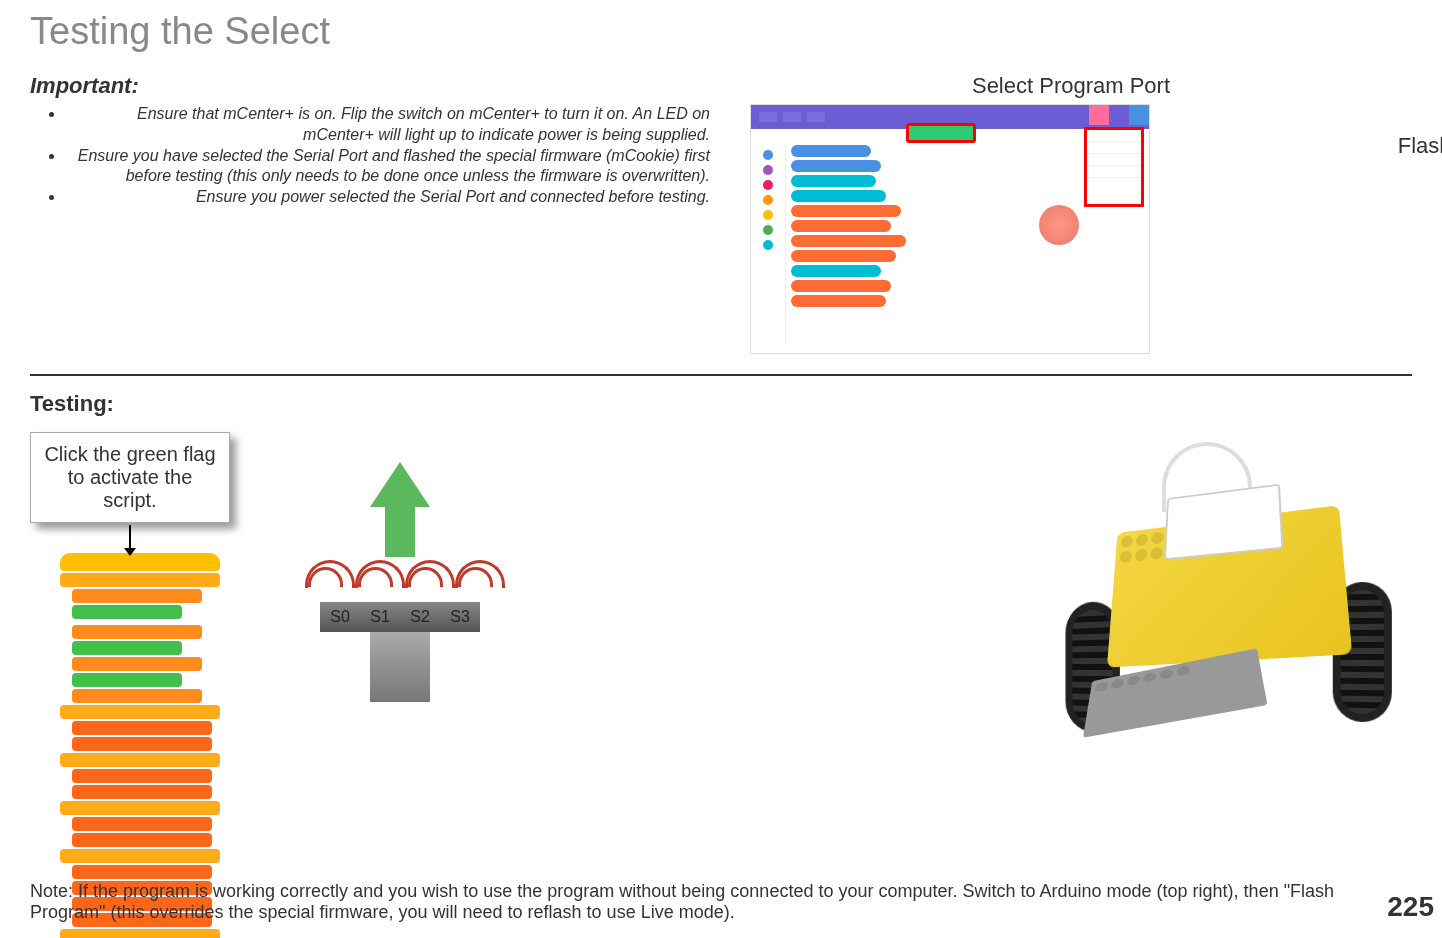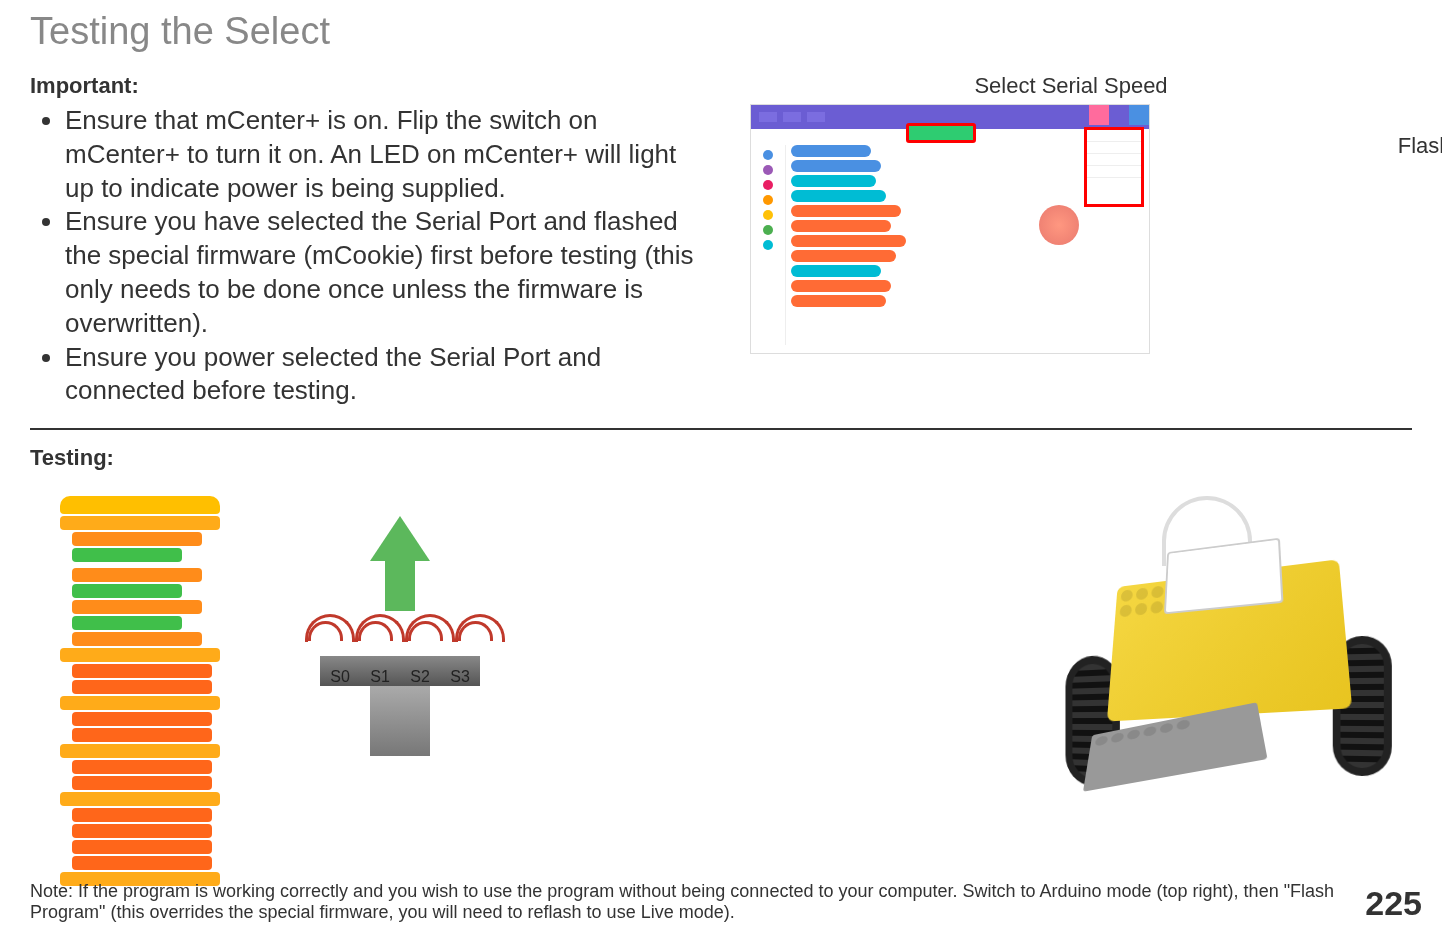--- a/index.html
+++ b/index.html
@@ -18,31 +18,33 @@
       margin-bottom: 20px;
     }
     .top-section {
       display: flex;
       gap: 20px;
       margin-bottom: 20px;
     }
     .important-section {
       flex: 1;
       max-width: 680px;
+      font-style: italic;
     }
     .important-heading {
       font-weight: bold;
       font-size: 22px;
       margin-bottom: 5px;
     }
     .important-list {
       list-style: disc;
       padding-left: 35px;
-      font-size: 26px;
+      font-size: 16px;
       line-height: 1.3;
+      text-align: right;
     }
     .right-top {
       flex: 1;
       position: relative;
     }
     .serial-label {
       text-align: center;
       font-size: 22px;
       margin-bottom: 5px;
     }
@@ -216,21 +218,21 @@
       position: absolute;
       top: 35px;
       left: 50%;
       transform: translateX(-50%);
       width: 160px;
     }
     .sensor-top {
       height: 30px;
       background: linear-gradient(#888, #555);
       display: flex;
-      align-items: flex-end;
+      align-items: center;
       justify-content: space-around;
       font-size: 16px;
       color: #222;
     }
     .sensor-bottom {
       height: 70px;
       background: linear-gradient(#aaa, #777);
       width: 60px;
       margin: 0 auto;
     }
@@ -332,41 +334,41 @@
       position: absolute;
       bottom: 15px;
       left: 30px;
       right: 80px;
       font-size: 18px;
     }
     .footer-note-bold { font-weight: normal; }
     .page-number {
       position: absolute;
       bottom: 15px;
-      right: 20px;
-      font-size: 34px;
+      right: 8px;
+      font-size: 28px;
       font-weight: bold;
     }
   </style>
 </head>
 <body>
 
 <h1 class="page-title">Testing the Select</h1>
 
 <div class="top-section">
   <div class="important-section">
     <div class="important-heading">Important:</div>
     <ul class="important-list">
       <li>Ensure that mCenter+ is on. Flip the switch on mCenter+ to turn it on. An LED on mCenter+ will light up to indicate power is being supplied.</li>
       <li>Ensure you have selected the Serial Port and flashed the special firmware (mCookie) first before testing (this only needs to be done once unless the firmware is overwritten).</li>
       <li>Ensure you power selected the Serial Port and connected before testing.</li>
     </ul>
   </div>
   <div class="right-top">
-    <div class="serial-label">Select Serial Speed</div>
+    <div class="serial-label">Select Program Port</div>
     <div class="software-screenshot">
       <div class="ss-toolbar">
         <div class="ss-tb-item"></div>
           <div class="ss-tb-item"></div>
           <div class="ss-tb-item"></div>
       </div>
       <div class="ss-top-right">
         <div style="background:#ff6b9d"></div>
           <div style="background:#6b5dd3"></div>
           <div style="background:#4a90e2"></div>
@@ -406,20 +408,24 @@
   </div>
 </div>
 
 <div class="divider"></div>
 
 <div class="testing-heading">Testing:</div>
 
 <div class="testing-content">
 
   <div class="flag-section">
+    <div class="flag-callout">
+      <span>Click the green flag to activate the script.</span>
+      <div class="flag-arrow"></div>
+    </div>
     <div class="script-blocks">
       <div class="sb sb-hat" style="background:#ffbf00"></div>
       <div class="sb" style="background:#ffab19"></div>
       <div class="sb sb-nested" style="background:#ff8c1a;width:130px"></div>
       <div class="sb sb-nested" style="background:#40bf4a;width:110px;display:inline-block"></div>
       <div class="sb sb-nested" style="background:#ff8c1a;width:130px"></div>
       <div class="sb sb-nested" style="background:#40bf4a;width:110px"></div>
       <div class="sb sb-nested" style="background:#ff8c1a;width:130px"></div>
       <div class="sb sb-nested" style="background:#40bf4a;width:110px"></div>
       <div class="sb sb-nested" style="background:#ff8c1a;width:130px"></div>

